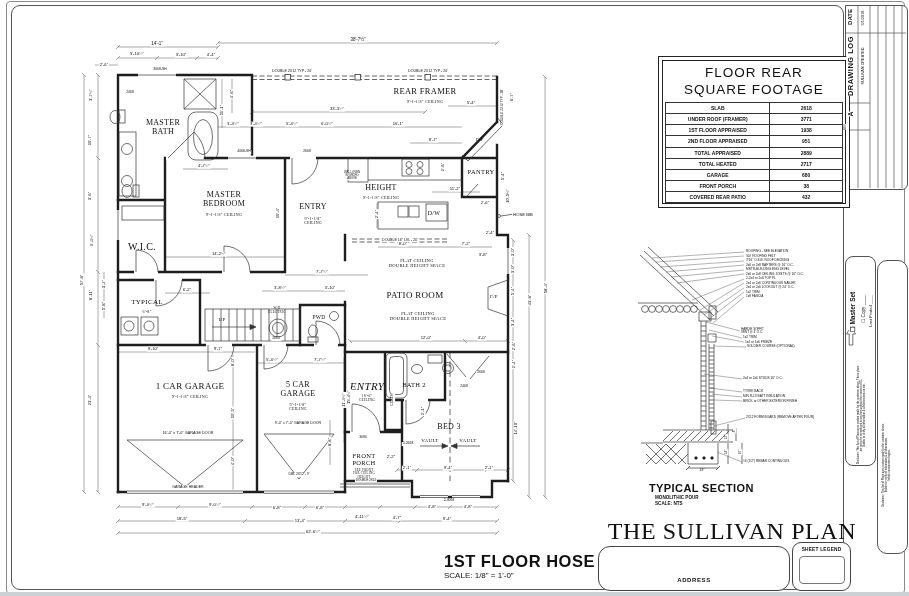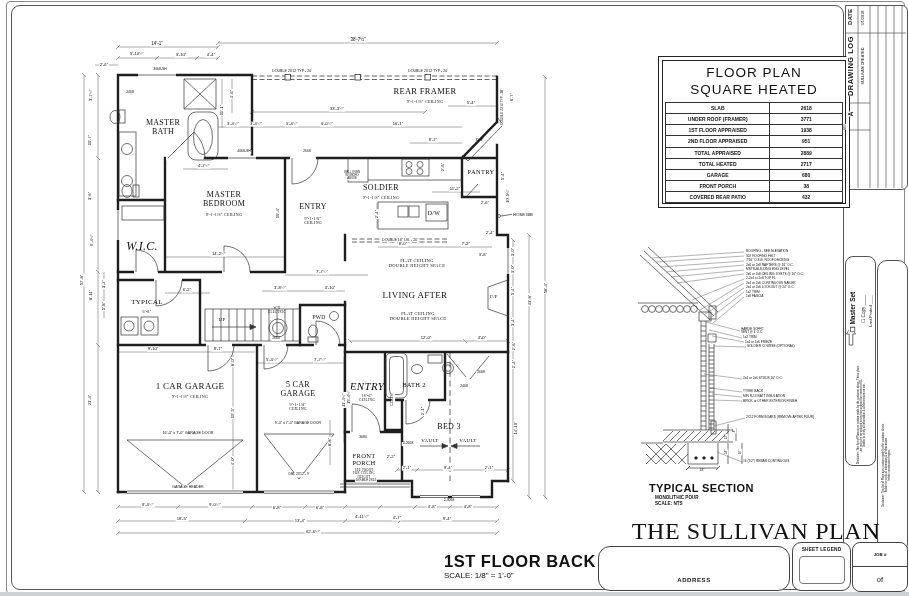--- a/index.html
+++ b/index.html
@@ -28,21 +28,21 @@
   .of-cell{height:24px;display:flex;align-items:center;justify-content:center;font-size:7.5px;}
   .sqft{left:658px;top:56px;width:184px;border:1.4px solid #222;background:#fff;z-index:4;padding:3px;}
   .sqft-in{border:1px solid #222;padding:2px 2px 0 2px;}
   .sqft-title{font-size:13.5px;text-align:center;letter-spacing:1px;line-height:1.25;padding:2px 0 3px 0;}
   .sqft table{width:100%;border-collapse:collapse;}
   .sqft td{border:.9px solid #333;font-size:5px;font-weight:bold;text-align:center;padding:2.1px 0;}
   .sqft td.k{width:59%;}
   .title{position:absolute;z-index:5;white-space:nowrap;}
   #plan-title{left:444px;top:552px;font-size:16.5px;font-weight:700;letter-spacing:.5px;}
   #plan-scale{left:444px;top:571px;font-size:8px;}
-  #main-title{left:732px;top:531px;transform:translate(-50%,-50%);font-family:"Liberation Serif",serif;font-size:24px;letter-spacing:.6px;margin-left:24px;}
+  #main-title{left:732px;top:531px;transform:translate(-50%,-50%);font-family:"Liberation Serif",serif;font-size:24px;letter-spacing:.6px;}
   #ts-title{left:649px;top:482px;font-size:11px;font-weight:700;letter-spacing:.4px;}
   #ts-sub1{left:655px;top:495px;font-size:4.6px;font-weight:700;}
   #ts-sub2{left:655px;top:501px;font-size:4.6px;font-weight:700;}
   .vl{position:absolute;z-index:5;transform:translate(-50%,-50%) rotate(-90deg);white-space:pre;background:#fff;line-height:1.25;}
   #dl-date{left:851px;top:17px;font-size:6px;font-weight:bold;}
   #dl-dateval{left:863px;top:18px;font-size:3.8px;}
   #dl-title{left:851px;top:66px;font-size:7.5px;font-weight:bold;letter-spacing:.5px;}
   #dl-entry{left:863px;top:66px;font-size:3.8px;}
   #dl-rev{left:851px;top:114px;font-size:7px;font-weight:bold;}
   #dl-revlab{left:846px;top:127px;font-size:2.8px;}
@@ -258,32 +258,32 @@
       <polygon points="851,327 855.5,334 852.8,334 852.8,345 849.2,345 849.2,334 846.5,334" stroke="#333" fill="#fff"></polygon>
     </g>
   </svg>
 
   <div id="labels">
       <div class="lb r" style="left: 163px; top: 128px; font-size: 8px; transform: translate(-50%, -50%);">MASTER
 BATH</div>
       <div class="lb r" style="left: 224px; top: 200px; font-size: 8px; transform: translate(-50%, -50%);">MASTER
 BEDROOM</div>
       <div class="lb r" style="left: 224px; top: 215px; font-size: 4px; transform: translate(-50%, -50%);">9'-1-1/8" CEILING</div>
-      <div class="lb r" style="left: 142px; top: 247px; font-size: 12px; transform: translate(-50%, -50%); font-style: italic;">W.I.C.</div>
+      <div class="lb r" style="left: 142px; top: 247px; font-size: 10px; transform: translate(-50%, -50%);">W.I.C.</div>
       <div class="lb r" style="left: 147px; top: 303px; font-size: 7px; transform: translate(-50%, -50%);">TYPICAL</div>
       <div class="lb r" style="left: 147px; top: 312px; font-size: 4px; transform: translate(-50%, -50%);">6'-8"</div>
       <div class="lb r" style="left: 313px; top: 207px; font-size: 8px; transform: translate(-50%, -50%);">ENTRY</div>
       <div class="lb r" style="left: 313px; top: 221px; font-size: 4px; transform: translate(-50%, -50%);">9'-1-1/8"
 CEILING</div>
-      <div class="lb r" style="left: 381px; top: 188px; font-size: 8px; transform: translate(-50%, -50%);">SOLDIER</div>
+      <div class="lb r" style="left: 381px; top: 188px; font-size: 8px; transform: translate(-50%, -50%);">HEIGHT</div>
       <div class="lb r" style="left: 381px; top: 198px; font-size: 4px; transform: translate(-50%, -50%);">9'-1-1/8" CEILING</div>
       <div class="lb r" style="left: 481px; top: 172px; font-size: 6.5px; transform: translate(-50%, -50%);">PANTRY</div>
       <div class="lb r" style="left: 425px; top: 92px; font-size: 8.5px; transform: translate(-50%, -50%);">REAR FRAMER</div>
       <div class="lb r" style="left: 425px; top: 102px; font-size: 4px; transform: translate(-50%, -50%);">9'-1-1/8" CEILING</div>
-      <div class="lb r" style="left: 415px; top: 295px; font-size: 9px; transform: translate(-50%, -50%);">LIVING AFTER</div>
+      <div class="lb r" style="left: 415px; top: 295px; font-size: 9px; transform: translate(-50%, -50%);">PATIO ROOM</div>
       <div class="lb r" style="left: 417px; top: 263px; font-size: 4.5px; transform: translate(-50%, -50%);">FLAT CEILING
 DOUBLE HEIGHT SPACE</div>
       <div class="lb r" style="left: 418px; top: 316px; font-size: 4.5px; transform: translate(-50%, -50%);">FLAT CEILING
 DOUBLE HEIGHT SPACE</div>
       <div class="lb r" style="left: 367px; top: 386px; font-size: 11px; transform: translate(-50%, -50%); font-style: italic;">ENTRY</div>
       <div class="lb r" style="left: 367px; top: 398px; font-size: 3.6px; transform: translate(-50%, -50%);">18'-6"
 CEILING</div>
       <div class="lb r" style="left: 414px; top: 385px; font-size: 6.5px; transform: translate(-50%, -50%);">BATH 2</div>
       <div class="lb r" style="left: 449px; top: 427px; font-size: 8px; transform: translate(-50%, -50%);">BED 3</div>
       <div class="lb r" style="left: 430px; top: 441px; font-size: 5px; transform: translate(-50%, -50%);">VAULT</div>
@@ -435,21 +435,21 @@
       <div class="lb cl" style="left: 743px; top: 462px; font-size: 3.2px; transform: translate(0px, -50%); text-align: left;">#4 (1/2") REBAR CONTINUOUS</div>
       <div class="lb d" style="left: 735px; top: 431px; font-size: 3px; transform: translate(-50%, -50%) rotate(-90deg);">8"</div>
       <div class="lb d" style="left: 727px; top: 437px; font-size: 3px; transform: translate(-50%, -50%) rotate(-90deg);">12"</div>
       <div class="lb d" style="left: 727px; top: 452px; font-size: 3px; transform: translate(-50%, -50%) rotate(-90deg);">14"</div>
       <div class="lb d" style="left: 741px; top: 452px; font-size: 3px; transform: translate(-50%, -50%) rotate(-90deg);">16"</div>
       <div class="lb d" style="left: 702px; top: 471px; font-size: 3.4px; transform: translate(-50%, -50%);">18"</div>
     </div>
 
   <div class="abs sqft">
     <div class="sqft-in">
-      <div class="sqft-title"><span>FLOOR PLAN</span><br><span>SQUARE HEATED</span></div>
+      <div class="sqft-title"><span>FLOOR REAR</span><br><span>SQUARE FOOTAGE</span></div>
       <table>
           <tbody>
             <tr>
               <td class="k">SLAB</td>
               <td>2618</td>
             </tr>
             <tr>
               <td class="k">UNDER ROOF (FRAMER)</td>
               <td>3771</td>
             </tr>
@@ -479,37 +479,33 @@
             </tr>
             <tr>
               <td class="k">COVERED REAR PATIO</td>
               <td>432</td>
             </tr>
           </tbody>
         </table>
     </div>
   </div>
 
-  <div class="title" id="plan-title">1ST FLOOR BACK</div>
+  <div class="title" id="plan-title">1ST FLOOR HOSE</div>
   <div class="title" id="plan-scale">SCALE: 1/8" = 1'-0"</div>
   <div class="title" id="main-title">THE SULLIVAN PLAN</div>
   <div class="title" id="ts-title">TYPICAL SECTION</div>
   <div class="title" id="ts-sub1">MONOLITHIC POUR</div>
   <div class="title" id="ts-sub2">SCALE: NTS</div>
 
   <div class="abs addr-box">
       <span>ADDRESS</span>
     </div>
   <div class="abs legend-box">
     <div class="cap">SHEET LEGEND</div>
     <div class="legend-inner"></div>
-  </div>
-  <div class="abs jobof">
-    <div class="job-cell">JOB #</div>
-    <div class="of-cell">of</div>
   </div>
 
   <div class="vl" id="dl-date">DATE</div>
   <div class="vl" id="dl-dateval">3/1/2018</div>
   <div class="vl" id="dl-title">DRAWING LOG</div>
   <div class="vl" id="dl-entry">SULLIVAN CREATED</div>
   <div class="vl" id="dl-rev">A</div>
   <div class="vl" id="dl-revlab">REV</div>
   <div class="vl" id="ms-1">☐ Master Set</div>
   <div class="vl" id="ms-2">☐ Copy ____</div>

